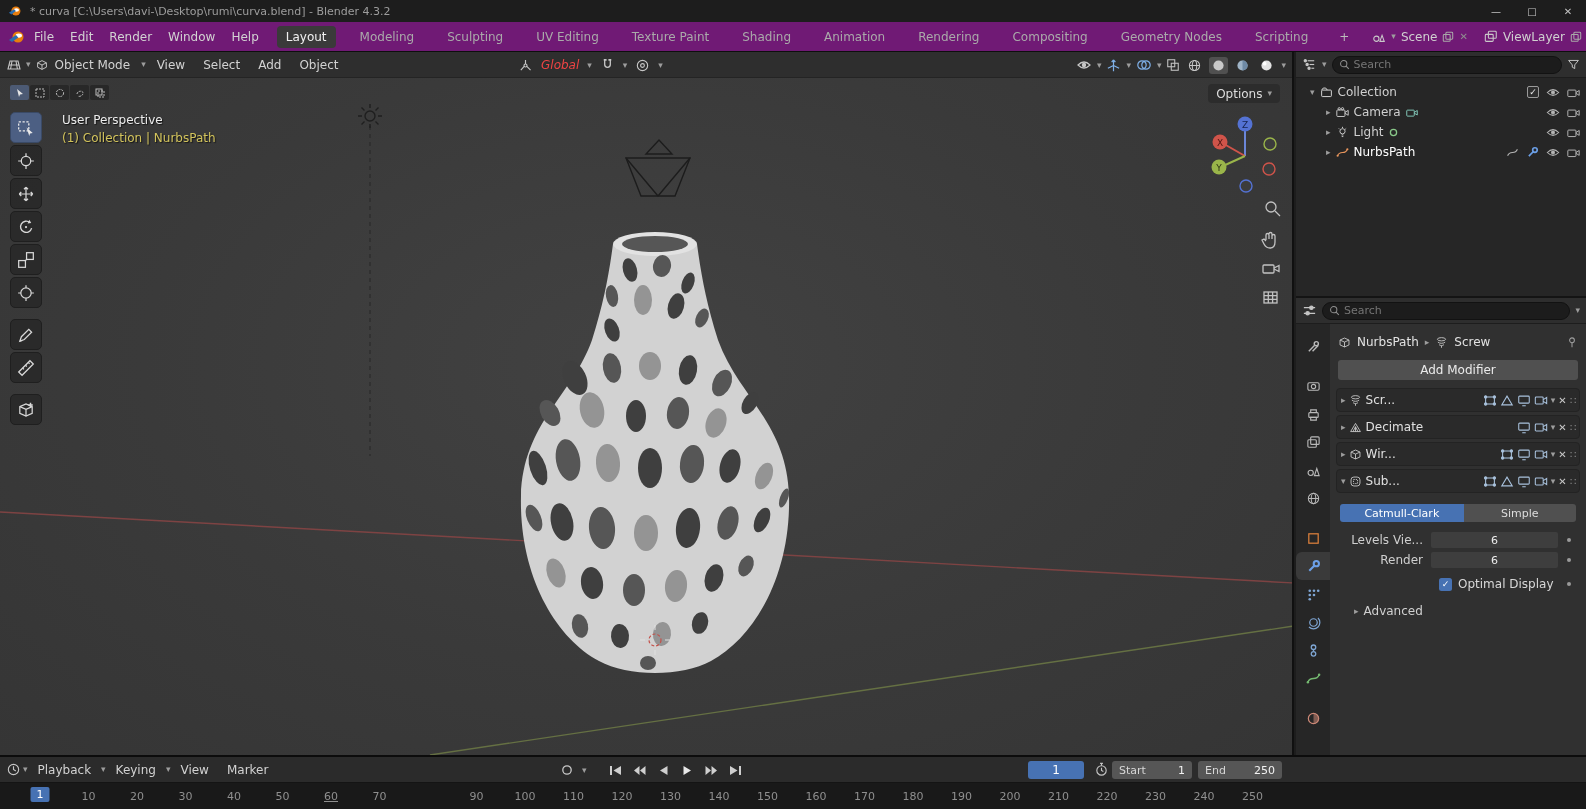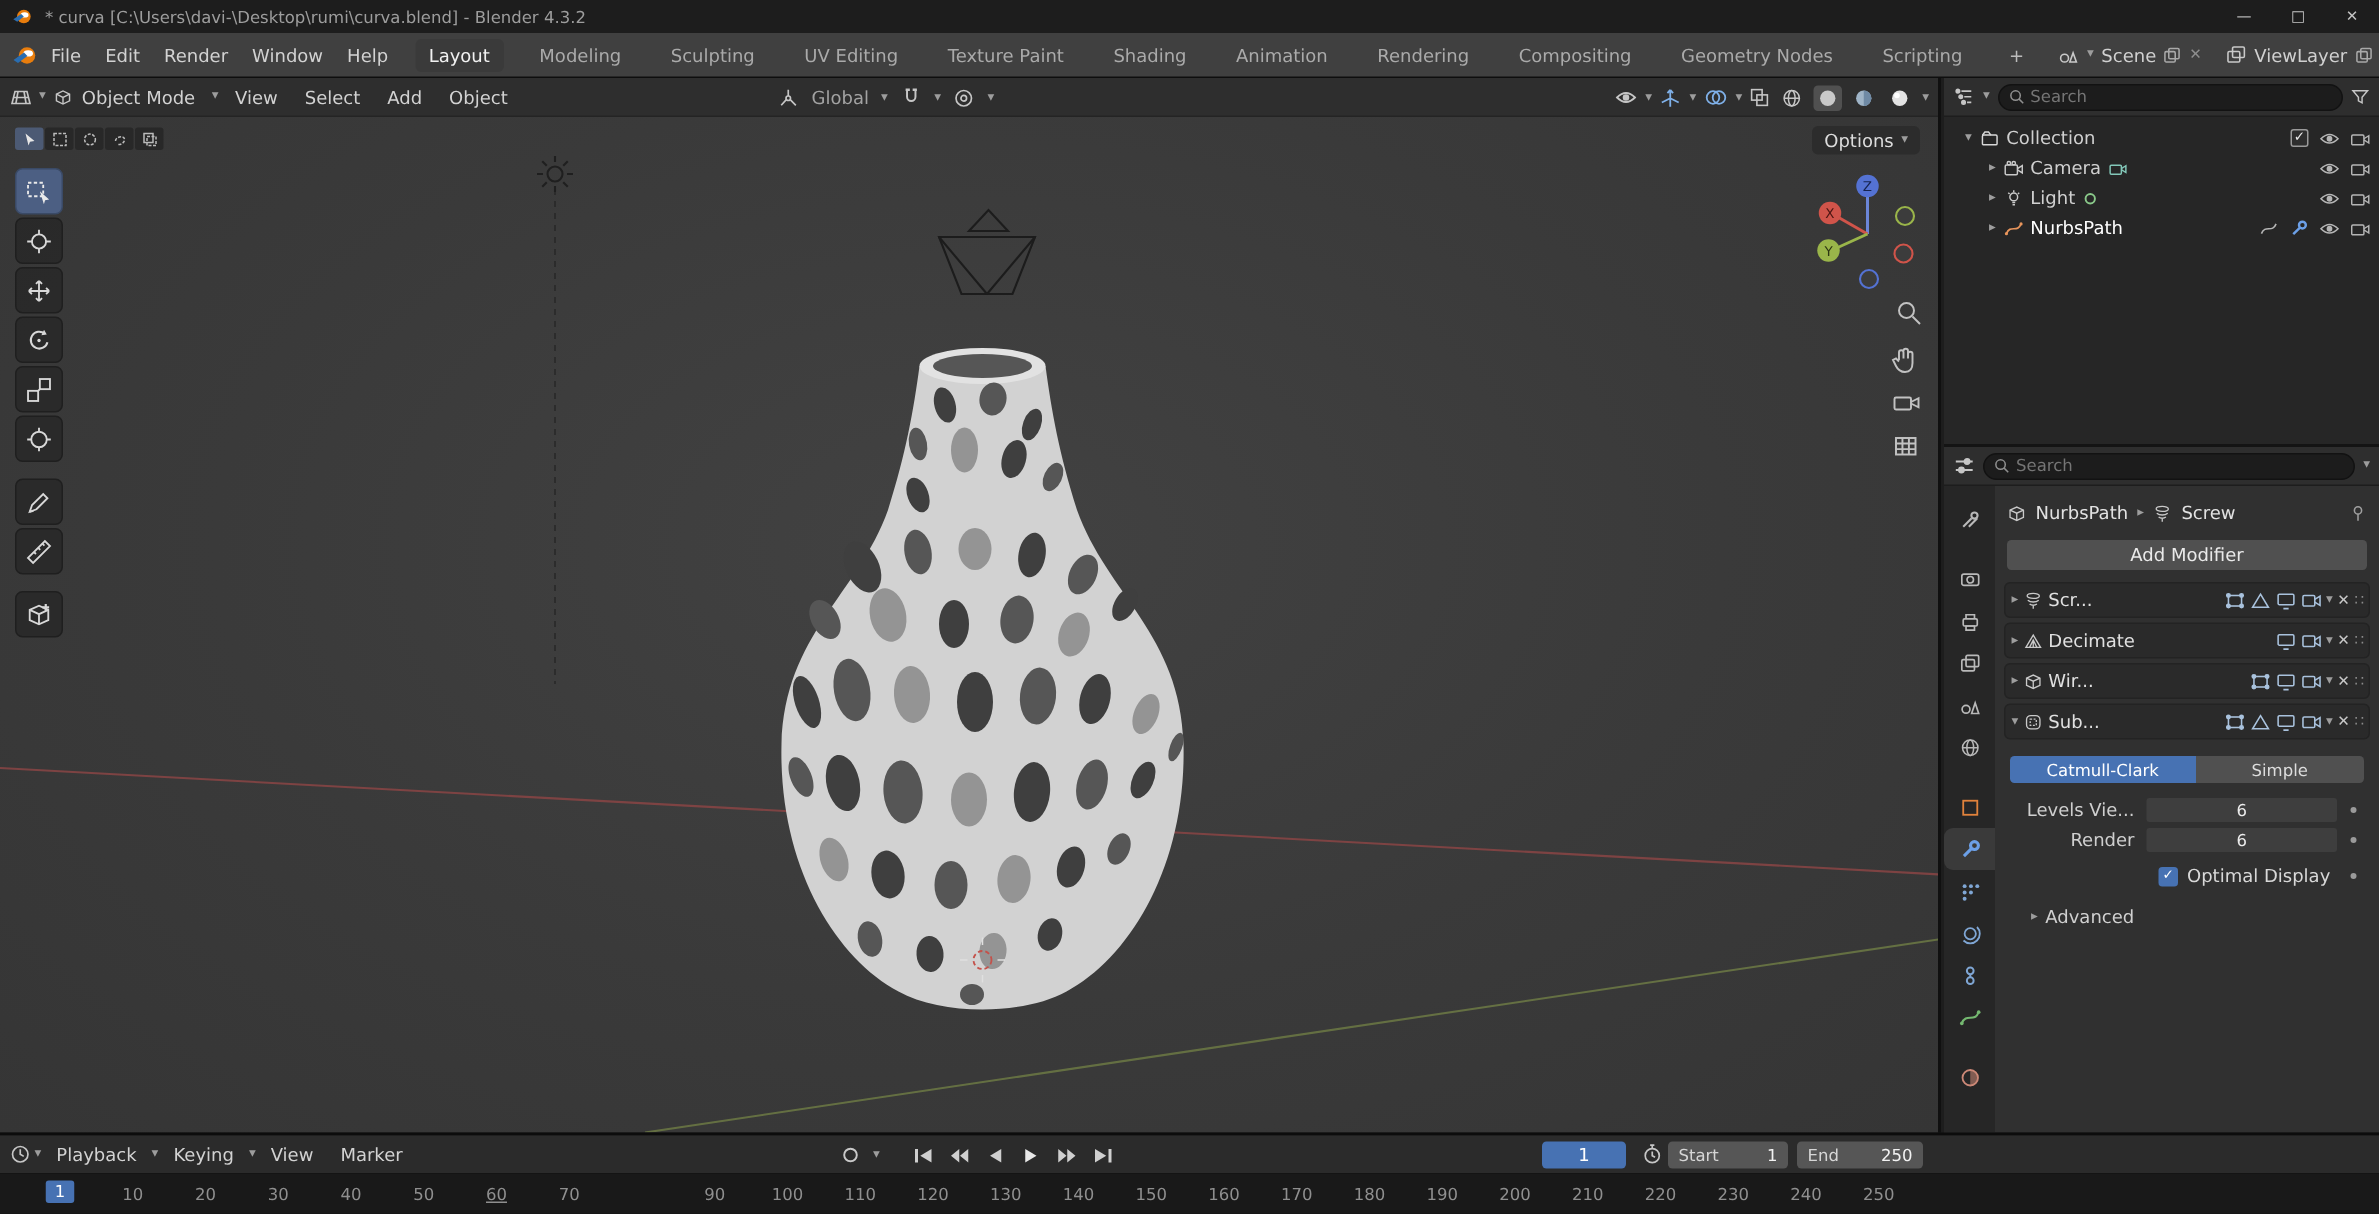--- a/index.html
+++ b/index.html
@@ -8,21 +8,21 @@
   .app{position:relative;width:1586px;height:809px;background:#1d1d1d;}
   svg{display:block;}
   .ico{flex:0 0 auto;}
   .chev{font-size:9px;color:#9d9d9d;line-height:1;}
   
   .titlebar{position:absolute;top:0;left:0;right:0;height:22px;background:#1d1d1d;display:flex;align-items:center;padding-left:8px;}
   .titlebar .title{font-size:11px;color:#9d9d9d;margin-left:8px;white-space:nowrap;}
   .wctl{margin-left:auto;display:flex;height:22px;}
   .wctl span{width:36px;display:flex;align-items:center;justify-content:center;color:#c4c4c4;font-size:10px;}
   
-  .topbar{position:absolute;top:22px;left:0;right:0;height:30px;background:#404040;display:flex;align-items:center;padding:0 8px;border-bottom:1px solid #0e0e0e;}
+  .topbar{position:absolute;top:22px;left:0;right:0;height:30px;background:#701a75;display:flex;align-items:center;padding:0 8px;border-bottom:1px solid #0e0e0e;}
   .menu{padding:0 8px;color:#d2d2d2;height:100%;display:flex;align-items:center;cursor:default;}
   .ws{display:flex;align-items:center;margin-left:10px;gap:15px;}
   .ws .tab{padding:4px 9px;border-radius:4px;color:#aaaaaa;white-space:nowrap;}
   .ws .tab.active{background:#3a3a3a;color:#f1f1f1;}
   .ws .tabplus{padding:2px 7px;color:#bcbcbc;}
   .selwidget{display:flex;align-items:center;gap:5px;color:#d0d0d0;margin-left:16px;white-space:nowrap;}
   
   .main{position:absolute;top:52px;left:0;width:1586px;height:703px;}
   .vpcol{position:absolute;left:0;top:0;width:1294px;height:703px;border-right:2px solid #101010;}
   .vph{position:relative;height:26px;background:#2e2e2e;display:flex;align-items:center;padding:0 6px;gap:4px;border-bottom:1px solid #242424;}
@@ -187,21 +187,21 @@
         <span class="menu">View</span>
         <span class="menu">Select</span>
         <span class="menu">Add</span>
         <span class="menu">Object</span>
 
         <div class="vph-center">
           <svg class="ico" width="15" height="15" viewBox="0 0 16 16" fill="none" stroke="#c6c6c6" stroke-width="1.2">
             <circle cx="8" cy="8" r="1.6"></circle>
               <path d="M8 6.4V2M6.6 9L3 13M9.4 9l4 4"></path>
           </svg>
-          <span style="color:#a3a3a3;">Global</span>
+          <span style="color:#ef4444;font-style:italic;">Global</span>
           <span class="chev">▾</span>
           <svg class="ico" width="15" height="15" viewBox="0 0 16 16" fill="none" stroke="#c6c6c6" stroke-width="1.4">
             <path d="M5 2v5a3 3 0 0 0 6 0V2"></path>
               <path d="M4 2h3M9 2h3" stroke-width="1.8"></path>
           </svg>
           <span class="chev">▾</span>
           <svg class="ico" width="15" height="15" viewBox="0 0 16 16" fill="none" stroke="#c6c6c6" stroke-width="1.2">
             <circle cx="8" cy="8" r="5.5"></circle>
               <circle cx="8" cy="8" r="2"></circle>
           </svg>
@@ -387,20 +387,24 @@
               </svg>
             </span>
           <span class="smode">
               <svg width="10" height="10" viewBox="0 0 10 10">
                 <rect x="1" y="1" width="6" height="6" fill="none" stroke="#bbb"></rect>
                 <rect x="3" y="3" width="6" height="6" fill="none" stroke="#bbb" stroke-dasharray="2 1"></rect>
               </svg>
             </span>
         </div>
 
+        <div class="ovtext">
+          <div class="l1">User Perspective</div>
+          <div class="l2">(1) Collection | NurbsPath</div>
+        </div>
 
         <div class="optbtn">
           <span>Options</span>
           <span class="chev">▾</span>
         </div>
 
         <div class="toolbar">
           <div class="tbtn active">
               <svg width="18" height="18" viewBox="0 0 16 16" fill="none" stroke="#eaeaea" stroke-width="1.1">
                 <rect x="1.5" y="2.5" width="9" height="8" stroke-dasharray="2 1.4"></rect>

